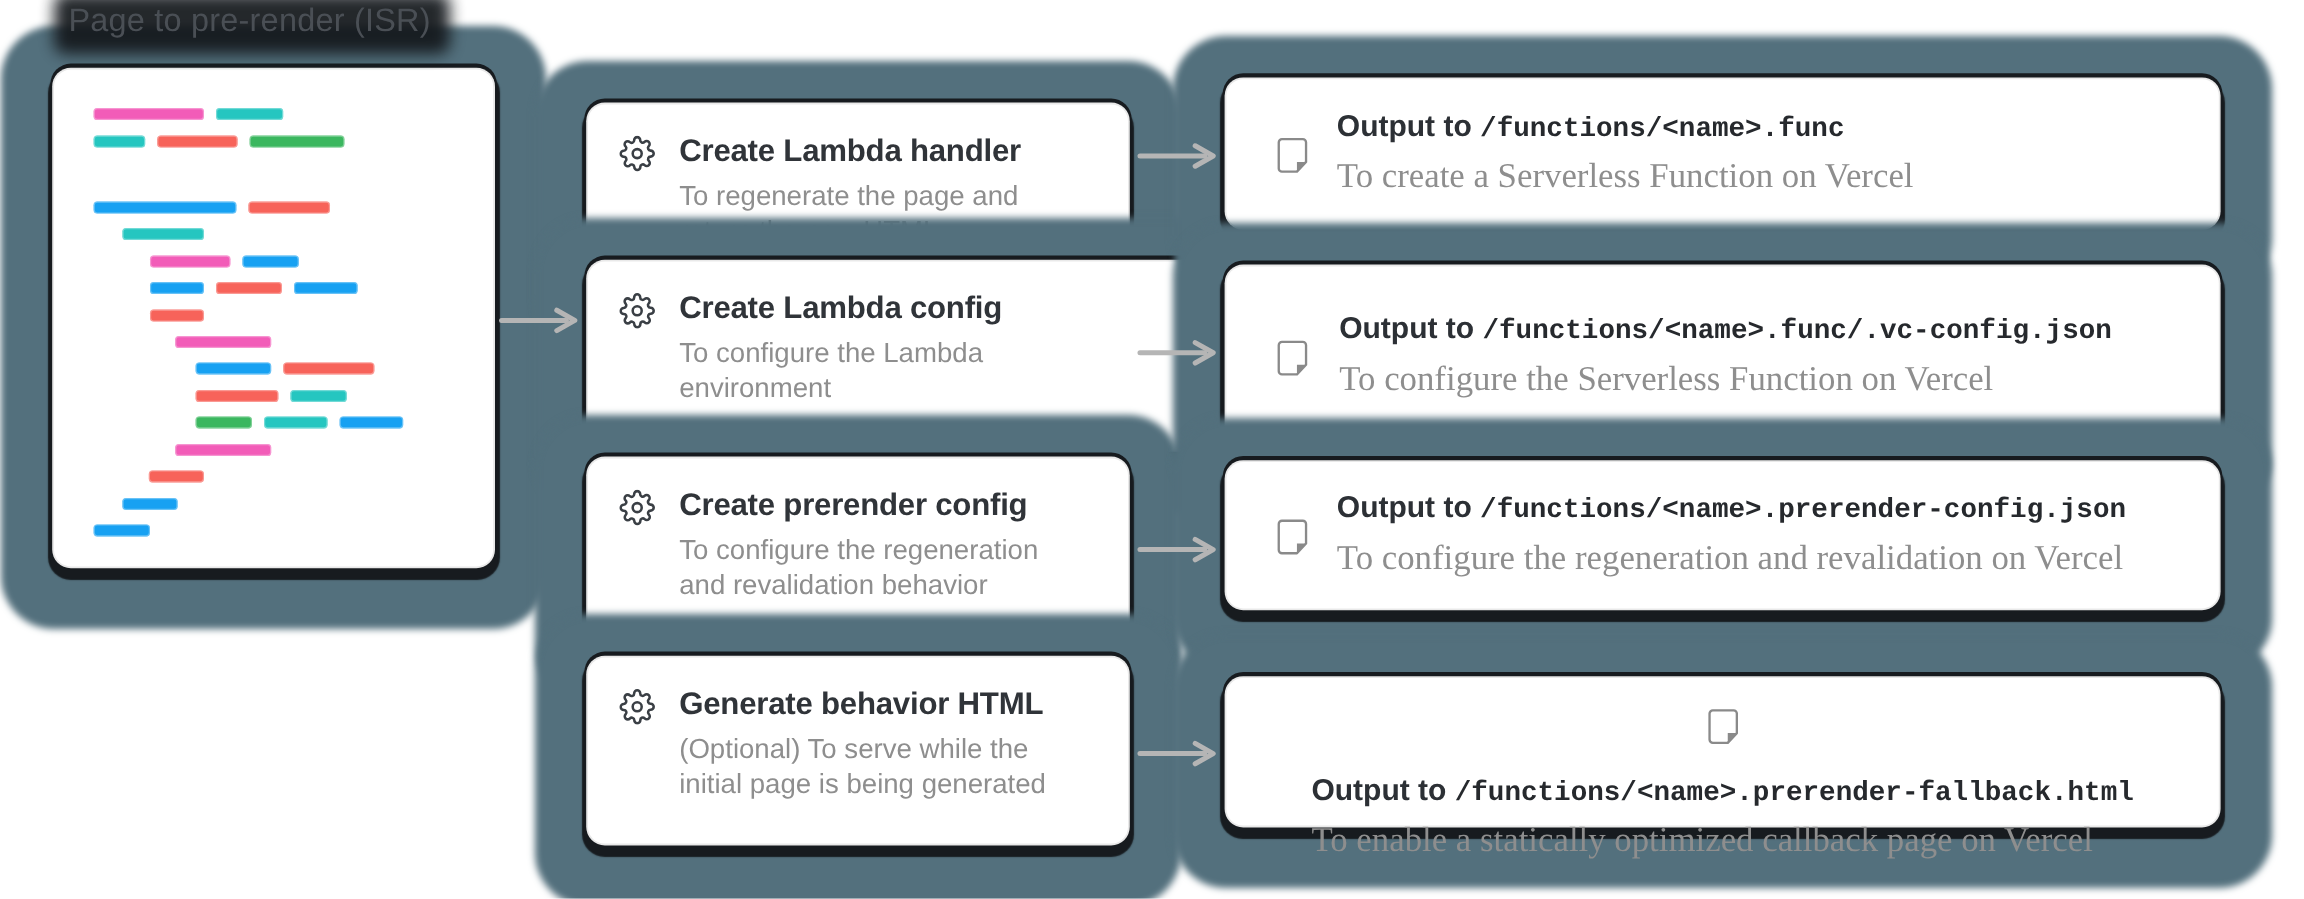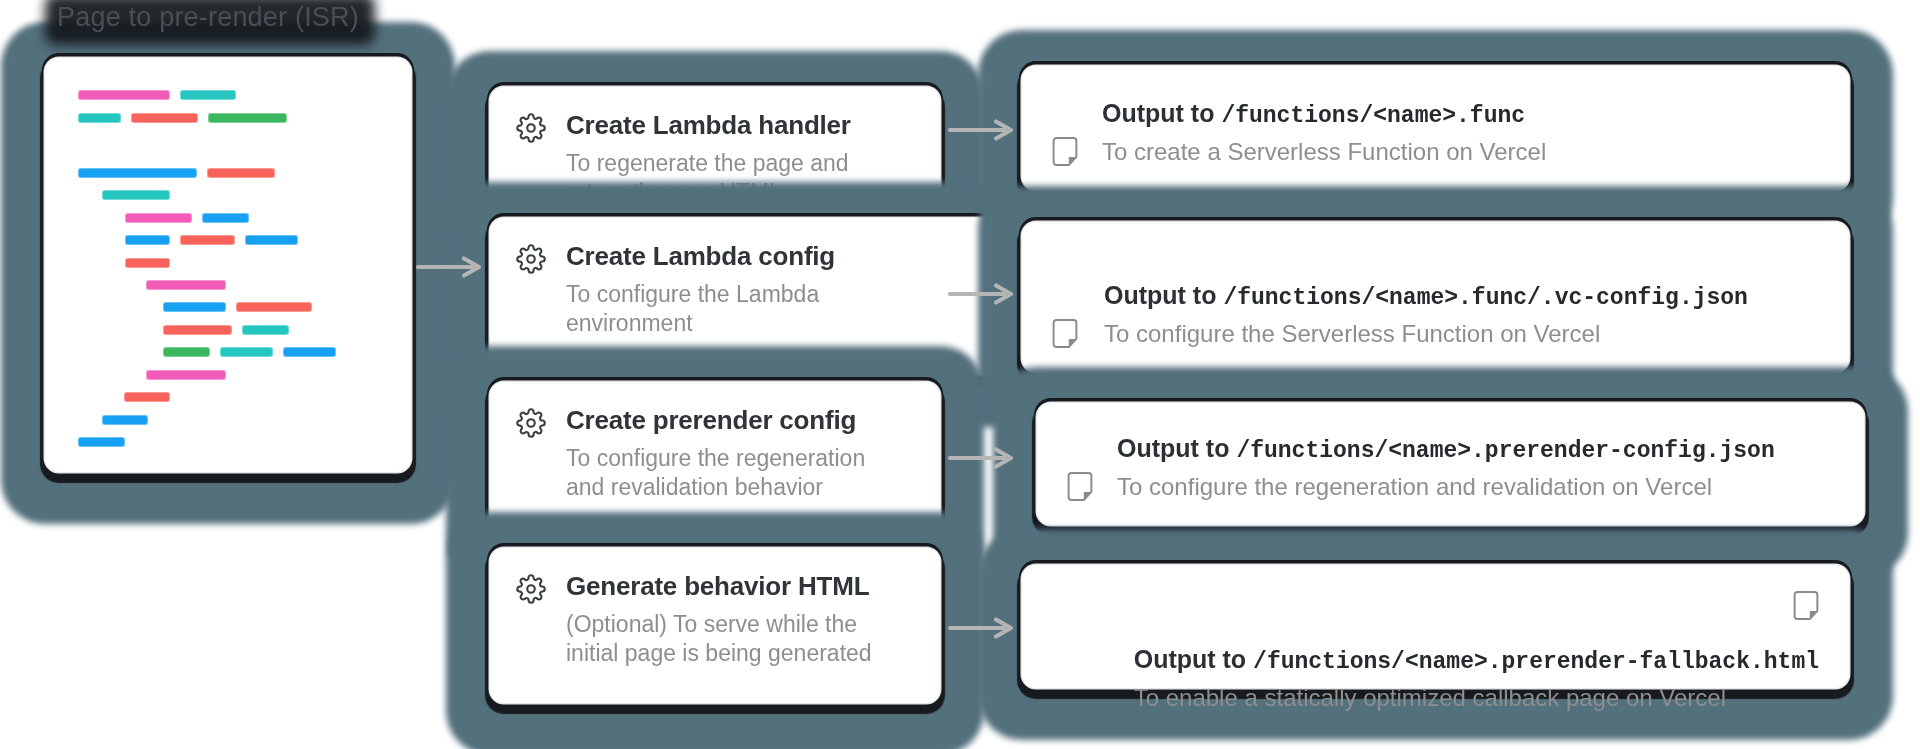--- a/index.html
+++ b/index.html
@@ -28,25 +28,25 @@
   .code-bar.pink{background-image:radial-gradient(rgba(255,255,255,.55) 1px,transparent 1.3px);
     background-size:6px 6px;}
 
   
   .step-card{display:flex;align-items:flex-start;gap:20px;padding:24px 26px;z-index:2;}
   .icon-box{flex:0 0 auto;display:flex;margin-top:2px;}
   .step-title{font-size:26px;font-weight:700;color:#303439;letter-spacing:-.2px;line-height:1.15;}
   .step-desc{font-size:23px;color:#8e8e8e;margin-top:8px;line-height:1.26;max-width:332px;}
 
   
-  .out-card{display:flex;align-items:flex-end;gap:24px;padding:23px 30px;z-index:2;}
+  .out-card{display:flex;align-items:center;gap:24px;padding:23px 42px;z-index:2;}
   .out-title{font-size:25px;font-weight:700;color:#2c3035;line-height:1.15;white-space:nowrap;}
   .out-path{font-family:"Liberation Mono","DejaVu Sans Mono",monospace;
     font-size:23px;font-weight:700;color:#26292d;}
-  .out-desc{font-size:24px;color:#8e8e8e;margin-top:9px;line-height:1.2;}
+  .out-desc{font-size:29px;color:#8e8e8e;margin-top:9px;line-height:1.2;font-family:Liberation Serif, serif;}
 
   
   .flow-arrow{position:absolute;width:72px;height:24px;z-index:7;}
   .flow-arrow svg{display:block;}
 </style>
 </head>
 <body>
 
 <div class="stage">
 
@@ -152,21 +152,21 @@
         <path d="M22.5 19l-7 7.5V19z" fill="#8a8a8a" stroke="none"></path>
       </svg>
     </span>
     <span>
       <div class="out-title">
         <span>Output to</span>&nbsp;<span class="out-path">/functions/&lt;name&gt;.func/.vc-config.json</span>
       </div>
       <div class="out-desc">To configure the Serverless Function on Vercel</div>
     </span>
   </div>
-      <div class="card out-card" style="left: 1022px; top: 403px; width: 827px; height: 122px; margin-left: 15px;">
+      <div class="card out-card" style="left: 1022px; top: 385px; width: 827px; height: 122px;">
     <span class="icon-box">
       <svg width="26" height="31" viewBox="0 0 24 28" fill="none" stroke="#8a8a8a" stroke-width="1.8" stroke-linejoin="round">
         <path d="M4 1.5h16a2.5 2.5 0 0 1 2.5 2.5v15l-7 7.5H4A2.5 2.5 0 0 1 1.5 24V4A2.5 2.5 0 0 1 4 1.5z"></path>
         <path d="M22.5 19l-7 7.5V19z" fill="#8a8a8a" stroke="none"></path>
       </svg>
     </span>
     <span>
       <div class="out-title">
         <span>Output to</span>&nbsp;<span class="out-path">/functions/&lt;name&gt;.prerender-config.json</span>
       </div>

